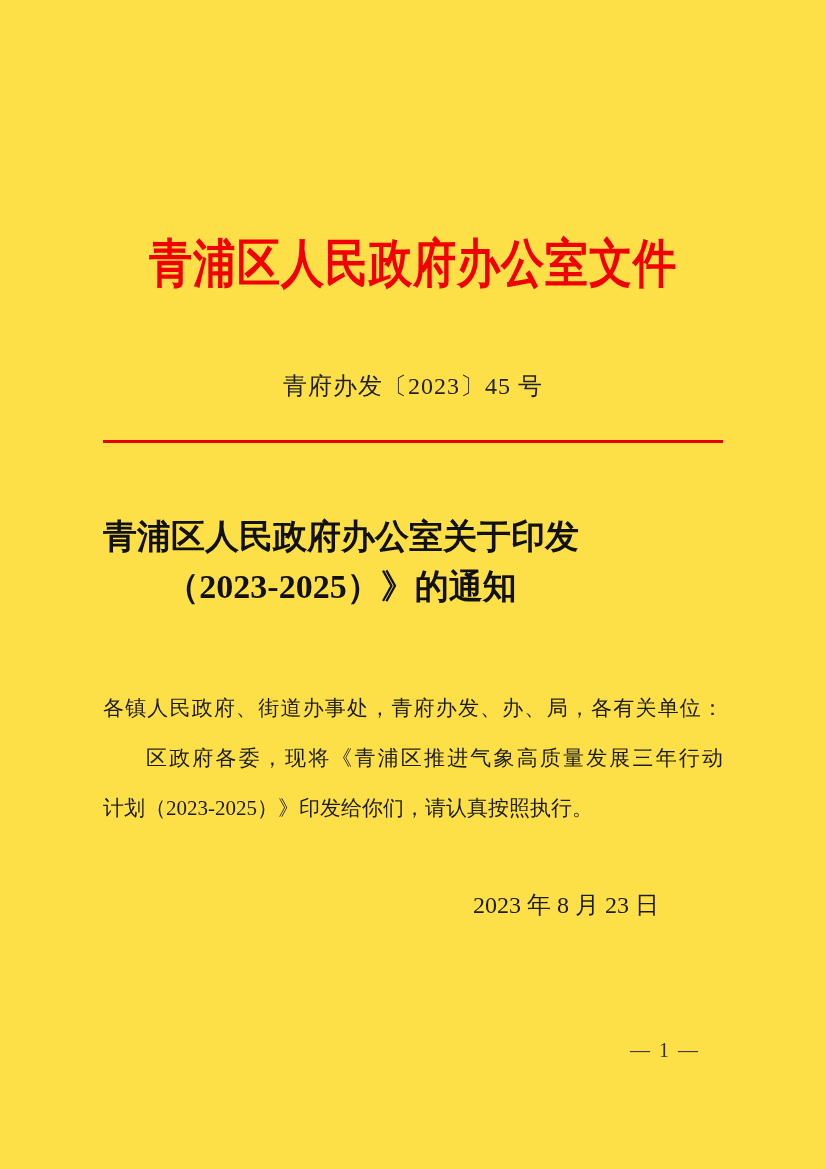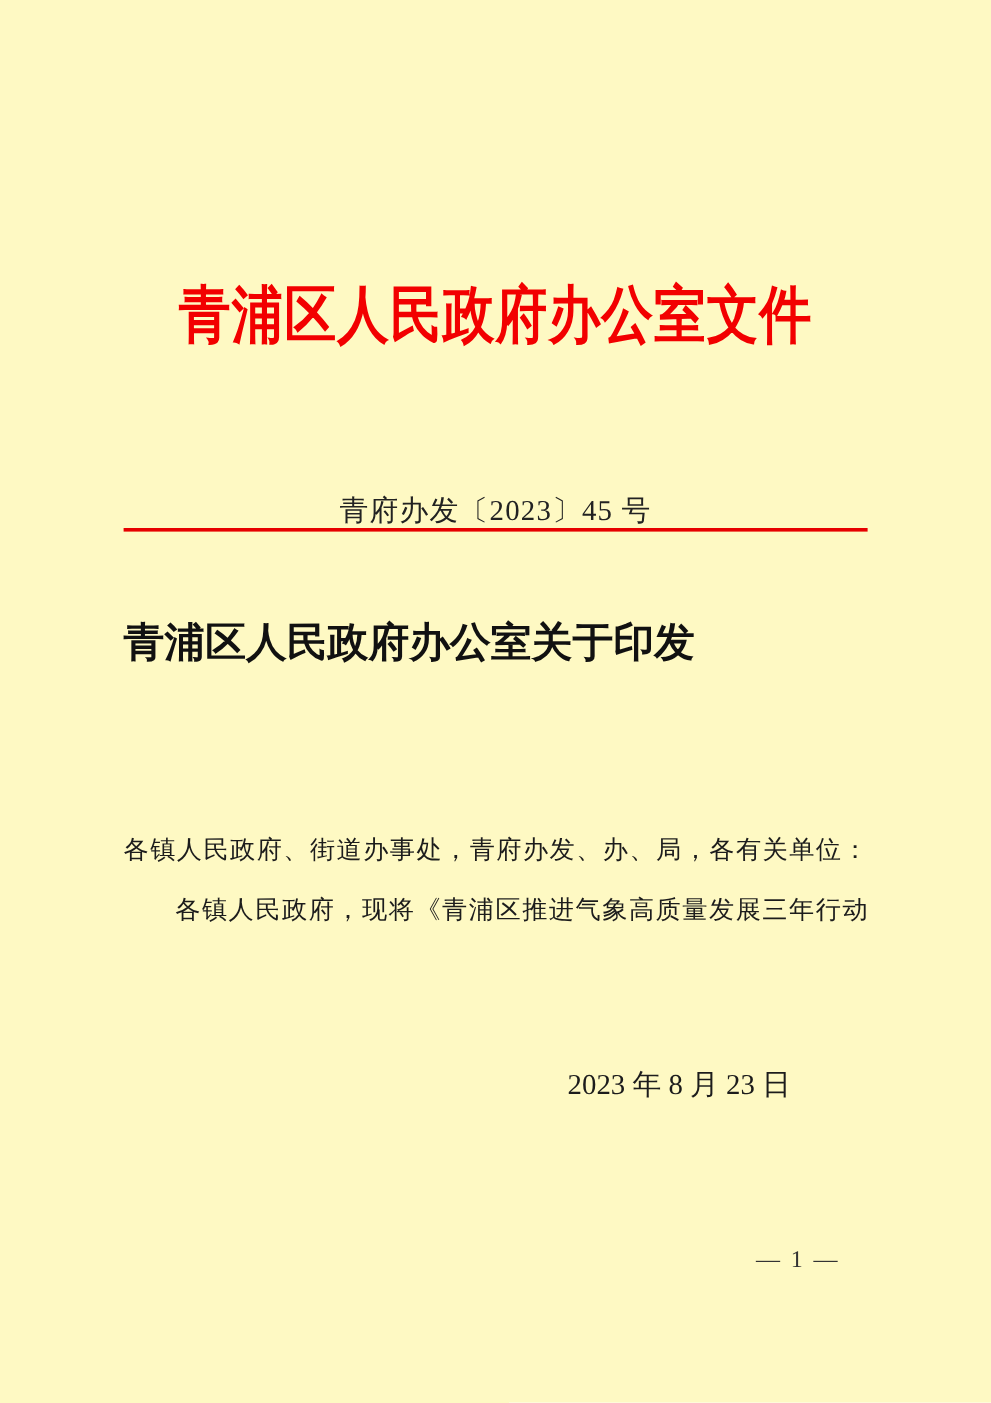--- a/index.html
+++ b/index.html
@@ -10,21 +10,21 @@
   * { margin: 0; padding: 0; box-sizing: border-box; }
   html, body { background: #ffffff; }
   body {
     font-family: "Liberation Serif", "DejaVu Serif", serif;
     color: var(--ink);
   }
   .page {
     position: relative;
     width: 826px;
     height: 1169px;
-    background: #fef9c3;
+    background: #fde047;
     overflow: hidden;
     margin: 0 auto;
   }
   
   .masthead {
     position: absolute;
     top: 236px;
     left: 0;
     width: 826px;
     text-align: center;
@@ -37,21 +37,21 @@
     font-weight: bold;
     color: var(--masthead_red);
     transform: scaleX(0.83);
     transform-origin: center;
     letter-spacing: 1px;
     white-space: nowrap;
   }
   
   .doc-number {
     position: absolute;
-    top: 410px;
+    top: 370px;
     left: 0;
     width: 826px;
     text-align: center;
     font-size: 24px;
     line-height: 32px;
     letter-spacing: 1px;
     color: #222;
   }
   
   .red-rule {
@@ -127,24 +127,26 @@
   <div class="masthead">
     <span class="stretch">青浦区人民政府办公室文件</span>
   </div>
 
   <div class="doc-number">青府办发〔2023〕45 号</div>
 
   <div class="red-rule"></div>
 
   <div class="notice-title">
     <div class="t-line">青浦区人民政府办公室关于印发</div>
+    <div class="t-line">（2023-2025）》的通知</div>
   </div>
 
   <div class="body-text">
     <div class="b-line">各镇人民政府、街道办事处，青府办发、办、局，各有关单位：</div>
-    <div class="b-line indent-2em">各镇人民政府，现将《青浦区推进气象高质量发展三年行动</div>
+    <div class="b-line indent-2em">区政府各委，现将《青浦区推进气象高质量发展三年行动</div>
+    <div class="b-line last-line">计划（2023-2025）》印发给你们，请认真按照执行。</div>
   </div>
 
   <div class="date-line">2023 年 8 月 23 日</div>
 
   <div class="page-number">— 1 —</div>
 
 </div>
 
 </body></html>

